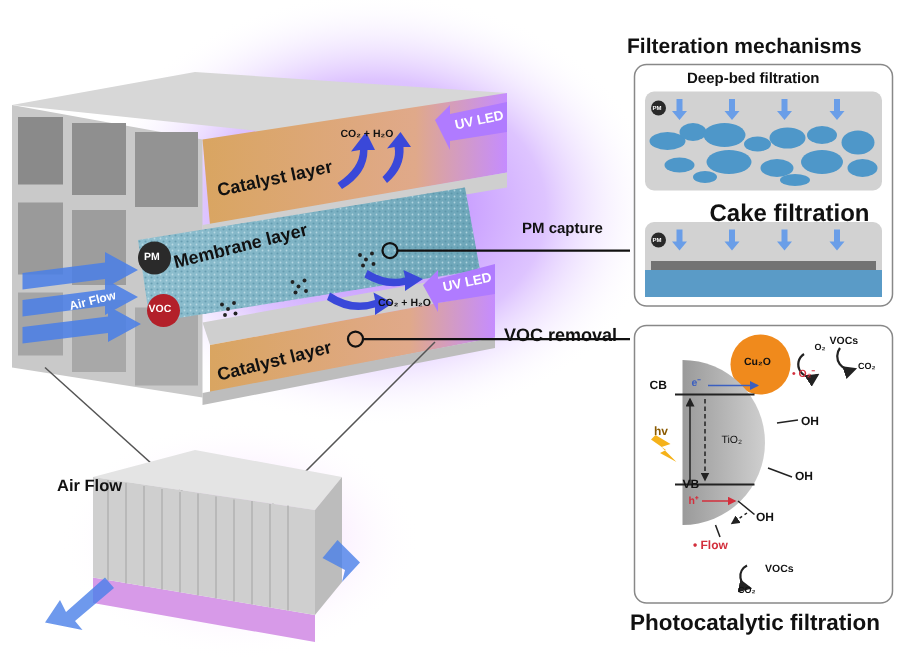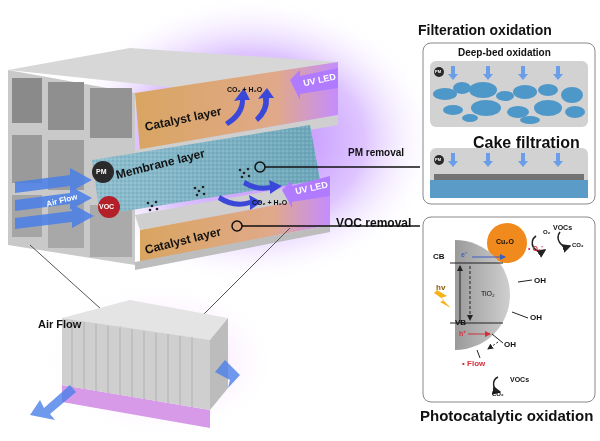--- a/index.html
+++ b/index.html
@@ -209,25 +209,25 @@
 <div class="lbl" style="left:145px;top:243px;font-size:12px;transform:rotate(-14deg);transform-origin:left">Catalyst layer</div>
 <div class="lbl" style="left:227px;top:86px;font-size:7px">CO₂ + H₂O</div>
 <div class="lbl" style="left:252px;top:199px;font-size:7px">CO₂ + H₂O</div>
 <div class="lbl" style="left:303px;top:75px;font-size:9px;color:#fff;transform:rotate(-12deg)">UV LED</div>
 <div class="lbl" style="left:295px;top:183px;font-size:9px;color:#fff;transform:rotate(-12deg)">UV LED</div>
 <div class="lbl" style="left:96px;top:168px;font-size:7px;color:#fff">PM</div>
 <div class="lbl" style="left:99px;top:203px;font-size:7px;color:#fff">VOC</div>
 <div class="lbl" style="left:46px;top:196px;font-size:8px;color:#fff;transform:rotate(-14deg)">Air Flow</div>
 <div class="lbl" style="left:38px;top:318px;font-size:11px">Air Flow</div>
 
-<div class="lbl" style="left:348px;top:147px;font-size:10px">PM removal</div>
+<div class="lbl" style="left:348px;top:147px;font-size:10px">PM capture</div>
 <div class="lbl" style="left:336px;top:216px;font-size:12px">VOC removal</div>
 
-<div class="lbl" style="left:418px;top:22px;font-size:14px">Filteration oxidation</div>
-<div class="lbl" style="left:458px;top:47px;font-size:10px">Deep-bed oxidation</div>
+<div class="lbl" style="left:418px;top:22px;font-size:14px">Filteration mechanisms</div>
+<div class="lbl" style="left:458px;top:47px;font-size:10px">Deep-bed filtration</div>
 <div class="lbl" style="left:473px;top:134px;font-size:16px">Cake filtration</div>
 <div class="lbl" style="left:435px;top:69px;font-size:4px;color:#fff">PM</div>
 <div class="lbl" style="left:435px;top:157px;font-size:4px;color:#fff">PM</div>
 
 <div class="lbl" style="left:496px;top:238px;font-size:7px">Cu₂O</div>
 <div class="lbl" style="left:481px;top:290px;font-size:7px;font-weight:normal">TiO₂</div>
 <div class="lbl" style="left:433px;top:252px;font-size:8px">CB</div>
 <div class="lbl" style="left:455px;top:318px;font-size:8px">VB</div>
 <div class="lbl" style="left:436px;top:283px;font-size:8px;color:#8a5a00">hv</div>
 <div class="lbl" style="left:461px;top:250px;font-size:7px;color:#3b5fc0">e⁻</div>
@@ -235,13 +235,13 @@
 <div class="lbl" style="left:543px;top:229px;font-size:6px">O₂</div>
 <div class="lbl" style="left:528px;top:244px;font-size:7px;color:#d32f3c">• O₂⁻</div>
 <div class="lbl" style="left:553px;top:224px;font-size:7px">VOCs</div>
 <div class="lbl" style="left:572px;top:242px;font-size:6px">CO₂</div>
 <div class="lbl" style="left:534px;top:276px;font-size:8px">OH</div>
 <div class="lbl" style="left:530px;top:313px;font-size:8px">OH</div>
 <div class="lbl" style="left:504px;top:340px;font-size:8px">OH</div>
 <div class="lbl" style="left:462px;top:359px;font-size:8px;color:#d32f3c">• Flow</div>
 <div class="lbl" style="left:510px;top:376px;font-size:7px">VOCs</div>
 <div class="lbl" style="left:492px;top:391px;font-size:6px">CO₂</div>
-<div class="lbl" style="left:420px;top:407px;font-size:15px">Photocatalytic oxidation</div>
+<div class="lbl" style="left:420px;top:407px;font-size:15px">Photocatalytic filtration</div>
 
 </body></html>

